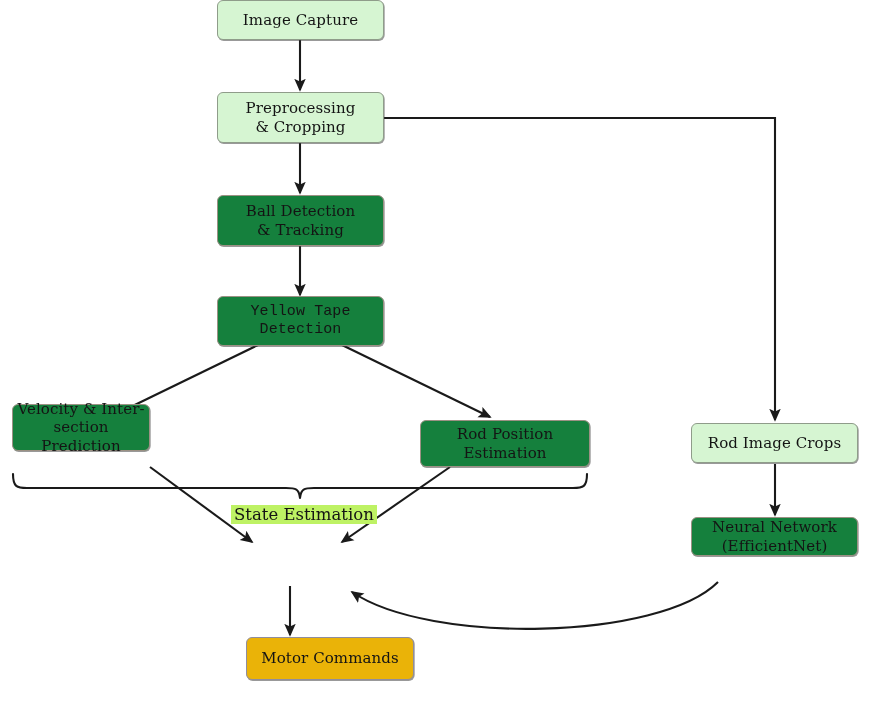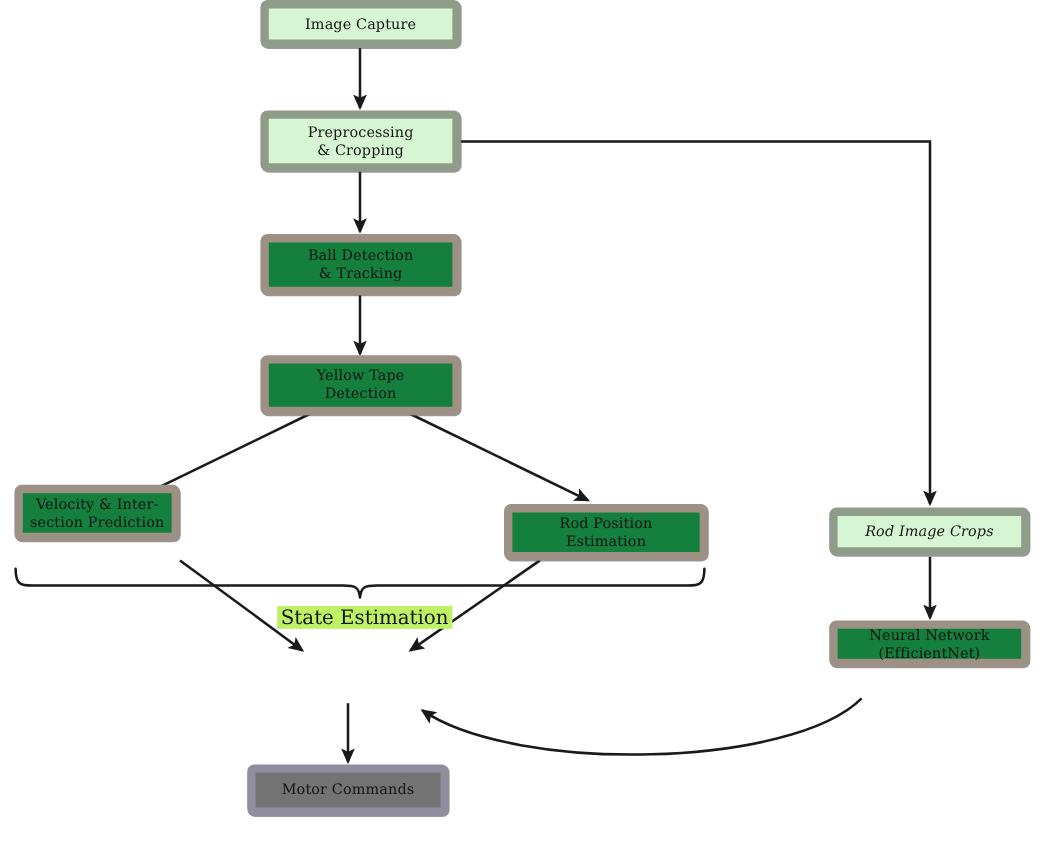--- a/index.html
+++ b/index.html
@@ -25,32 +25,32 @@
     height: 710px;
     pointer-events: none;
   }
   .node {
     position: absolute;
     box-sizing: border-box;
     display: flex;
     align-items: center;
     justify-content: center;
     text-align: center;
-    border: 7px solid #7f1d1d;
+    border: 1px solid #7f1d1d;
     border-radius: 6px;
     color: #141414;
     line-height: 1.22;
     letter-spacing: 0.1px;
     white-space: pre-line;
-    font-size: 12px;
+    font-size: 15px;
     box-shadow: 0.7px 0.9px 0 rgba(70,70,70,0.55);
   }
   .fill-green { background: #d6f5d2; border-color: #8f9c8a; }
   .fill-peach { background: #15803d; border-color: #9c9184; }
-  .fill-lav   { background: #737373; border-color: #8f8d9e; }
+  .fill-lav   { background: #eab308; border-color: #8f8d9e; margin-left: 40px; }
 
   .brace-label {
     position: absolute;
     font-size: 16.5px;
     color: #141414;
     white-space: nowrap;
     background: #bef264;
     padding: 0 3px;
   }
 </style>
@@ -103,32 +103,32 @@
   </svg>
 
   <div class="node fill-green" style="left:217px; top:0px; width:167px; height:40px;">Image Capture</div>
 
   <div class="node fill-green" style="left:217px; top:92px; width:167px; height:51px;text-align:center;">Preprocessing
 &amp; Cropping</div>
 
   <div class="node fill-peach" style="left:217px; top:195px; width:167px; height:51px;">Ball Detection
 &amp; Tracking</div>
 
-  <div class="node fill-peach" style="left:217px; top:296px; width:167px; height:50px;">Yellow Tape
+  <div class="node fill-peach" style="left:217px; top:296px; width:167px; height:50px;font-family:Liberation Mono, monospace;">Yellow Tape
 Detection</div>
 
   <div class="node fill-peach" style="left:12px; top:404px; width:138px; height:47px;">Velocity &amp; Inter-
 section Prediction</div>
 
   <div class="node fill-peach" style="left:420px; top:420px; width:170px; height:47px;">Rod Position
 Estimation</div>
 
 
   <div class="node fill-lav" style="left:206px; top:637px; width:168px; height:43px;">Motor Commands</div>
 
-  <div class="node fill-green" style="left:691px; top:423px; width:167px; height:40px;font-style:italic;">Rod Image Crops</div>
+  <div class="node fill-green" style="left:691px; top:423px; width:167px; height:40px;">Rod Image Crops</div>
 
   <div class="node fill-peach" style="left:691px; top:517px; width:167px; height:39px;">Neural Network
 (EfficientNet)</div>
 
   <div class="brace-label" style="left:231px; top:505px;">State Estimation</div>
 
 </div>
 
 </body></html>

